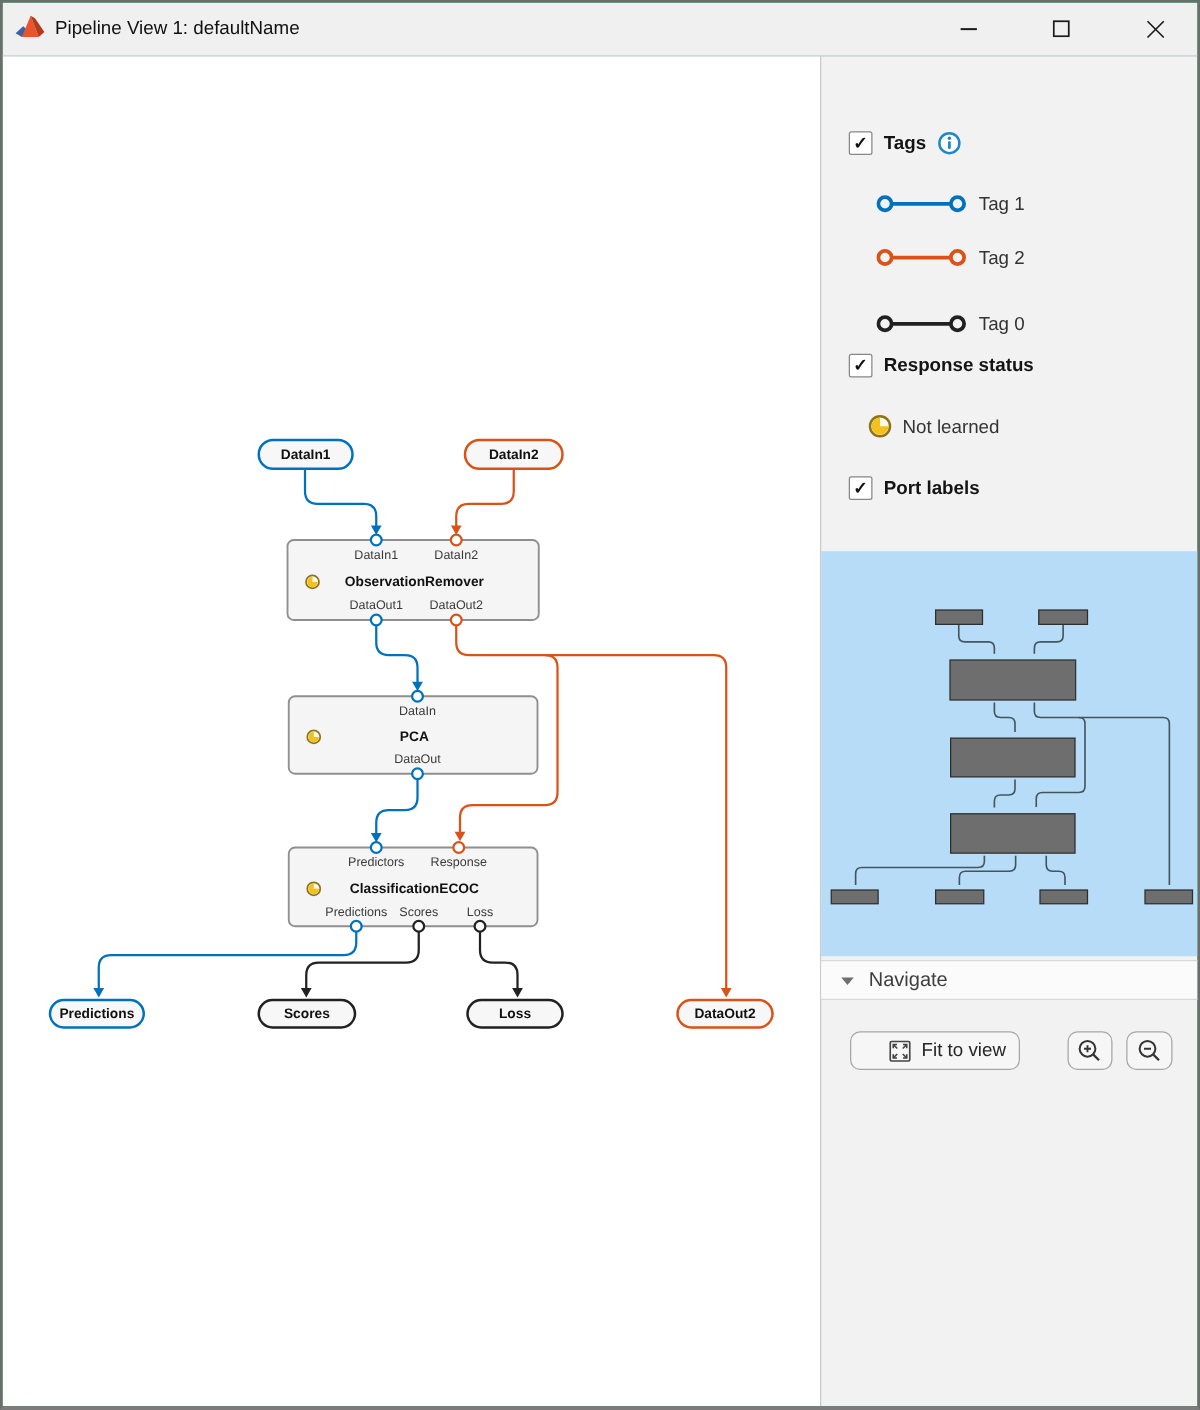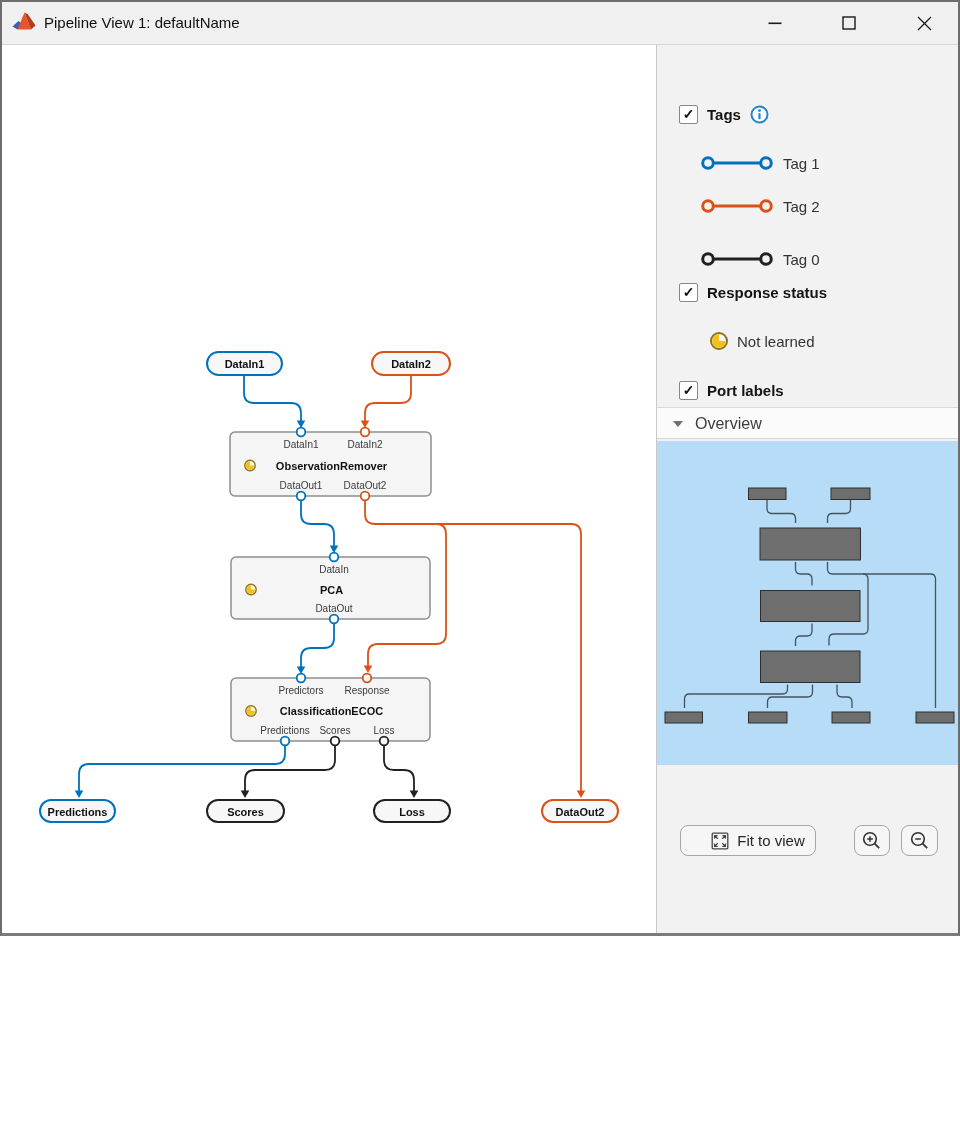--- a/index.html
+++ b/index.html
@@ -1,16 +1,16 @@
 <!DOCTYPE html>
 <html><head>
 <meta charset="utf-8">
 <style>
   html,body{margin:0;padding:0;background:#ffffff;}
-  .window{position:relative;width:960px;height:936px;box-sizing:border-box;
+  .window{position:relative;width:960px;height:1128px;box-sizing:border-box;
     border:2px solid #6d6d6d;border-bottom:3px solid #7c7c7c;background:#15803d;
     font-family:"Liberation Sans",sans-serif;overflow:hidden;}
   
   .titlebar{position:absolute;left:0;top:0;right:0;height:42px;background:#f0f0f0;
     border-bottom:1px solid #d6d6d6;}
   .app-logo{position:absolute;left:10px;top:9px;width:26px;height:24px;}
   .title-text{position:absolute;left:42px;top:0;height:42px;line-height:42px;
     font-size:15px;color:#101010;white-space:nowrap;}
   .wbtn{position:absolute;top:0;height:42px;display:flex;align-items:center;justify-content:center;}
   .wbtn.min{left:742px;width:62px;}
@@ -29,21 +29,21 @@
   .caret{position:absolute;left:16px;top:13px;width:0;height:0;
     border-left:5px solid transparent;border-right:5px solid transparent;
     border-top:6px solid #6f6f6f;}
   .chk-row{position:absolute;left:22px;display:flex;align-items:center;gap:9px;height:24px;}
   .checkbox{width:17px;height:17px;background:#fff;border:1px solid #878787;border-radius:2px;
     display:flex;align-items:center;justify-content:center;font-size:14px;font-weight:bold;
     color:#111;line-height:1;}
   .chk-label{font-size:15px;font-weight:bold;color:#141414;}
   .tag-row{position:absolute;left:44px;display:flex;align-items:center;gap:10px;height:24px;}
   .tag-label{font-size:15px;color:#333;}
-  .nl-row{position:absolute;left:52px;display:flex;align-items:center;gap:8px;height:24px;}
+  .nl-row{position:absolute;left:37px;display:flex;align-items:center;gap:8px;height:24px;}
   .nl-label{font-size:15px;color:#333;}
   .minimap-wrap{position:absolute;left:0;right:0;top:396px;height:324px;background:#b6dcf7;}
   .nav-btn{position:absolute;height:31px;box-sizing:border-box;background:#f6f6f6;
     border:1px solid #a6a6a6;border-radius:8px;display:flex;align-items:center;
     justify-content:center;gap:8px;font-size:15px;color:#262626;cursor:default;}
 </style>
 </head>
 <body>
 
 <div class="window">
@@ -196,24 +196,20 @@
         <path d="M10,10 L10,3.2 A6.8,6.8 0 1 0 16.8,10 Z" fill="#f3c01c"></path>
       </svg>
       <span class="nl-label">Not learned</span>
     </div>
 
     <div class="chk-row" style="top:333px;">
       <span class="checkbox">✓</span>
       <span class="chk-label">Port labels</span>
     </div>
 
-    <div class="sec-header" style="top:362px;">
-      <span class="caret"></span>
-      <span>Overview</span>
-    </div>
     <div class="minimap-wrap">
       <svg id="minimap" width="305" height="324" viewBox="0 0 305 324">
           <g transform="translate(-11,-128) scale(0.5)">
             <path d="M242,373 L242,391 Q242,401 252,401 L289,401 Q299,401 299,411 L299,420" fill="none" stroke="#44545c" stroke-width="2.6"></path>
             <path d="M409,373 L409,391 Q409,401 399,401 L373,401 Q363,401 363,411 L363,420" fill="none" stroke="#44545c" stroke-width="2.6"></path>
             <path d="M299,498 L299,512 Q299,522 309,522 L322,522 Q332,522 332,532 L332,545" fill="none" stroke="#44545c" stroke-width="2.6"></path>
             <path d="M363,498 L363,512 Q363,522 373,522 L569,522 Q579,522 579,532 L579,790" fill="none" stroke="#44545c" stroke-width="2.6"></path>
             <path d="M434,522 Q444,522 444,532 L444,632 Q444,642 434,642 L376,642 Q366,642 366,652 L366,665" fill="none" stroke="#44545c" stroke-width="2.6"></path>
             <path d="M332,621 L332,636 Q332,646 322,646 L309,646 Q299,646 299,656 L299,666" fill="none" stroke="#44545c" stroke-width="2.6"></path>
             <path d="M283,743 L283,752 Q283,762 273,762 L87,762 Q77,762 77,772 L77,790" fill="none" stroke="#44545c" stroke-width="2.6"></path>
@@ -225,20 +221,24 @@
             <rect x="205" y="350" width="75" height="23" fill="#6e6e6e" stroke="#2e2e2e" stroke-width="2"></rect>
             <rect x="370" y="350" width="78" height="23" fill="#6e6e6e" stroke="#2e2e2e" stroke-width="2"></rect>
             <rect x="38" y="798" width="75" height="22" fill="#6e6e6e" stroke="#2e2e2e" stroke-width="2"></rect>
             <rect x="205" y="798" width="77" height="22" fill="#6e6e6e" stroke="#2e2e2e" stroke-width="2"></rect>
             <rect x="372" y="798" width="76" height="22" fill="#6e6e6e" stroke="#2e2e2e" stroke-width="2"></rect>
             <rect x="540" y="798" width="76" height="22" fill="#6e6e6e" stroke="#2e2e2e" stroke-width="2"></rect>
           </g>
         </svg>
     </div>
 
+    <div class="sec-header" style="top:723px;">
+      <span class="caret"></span>
+      <span>Navigate</span>
+    </div>
 
     <div class="nav-btn" style="top:780px;left:23px;width:136px;padding-left:20px;">
       <svg width="18" height="18" viewBox="0 0 18 18">
         <rect x="1.2" y="1.2" width="15.6" height="15.6" rx="1" fill="none" stroke="#444" stroke-width="1.3"></rect>
         <path d="M6.8,6.8 L3.6,3.6 M3.6,6.6 L3.6,3.6 L6.6,3.6" fill="none" stroke="#444" stroke-width="1.3"></path>
         <path d="M11.2,6.8 L14.4,3.6 M11.4,3.6 L14.4,3.6 L14.4,6.6" fill="none" stroke="#444" stroke-width="1.3"></path>
         <path d="M6.8,11.2 L3.6,14.4 M3.6,11.4 L3.6,14.4 L6.6,14.4" fill="none" stroke="#444" stroke-width="1.3"></path>
         <path d="M11.2,11.2 L14.4,14.4 M14.4,11.4 L14.4,14.4 L11.4,14.4" fill="none" stroke="#444" stroke-width="1.3"></path>
       </svg>
       <span>Fit to view</span>

